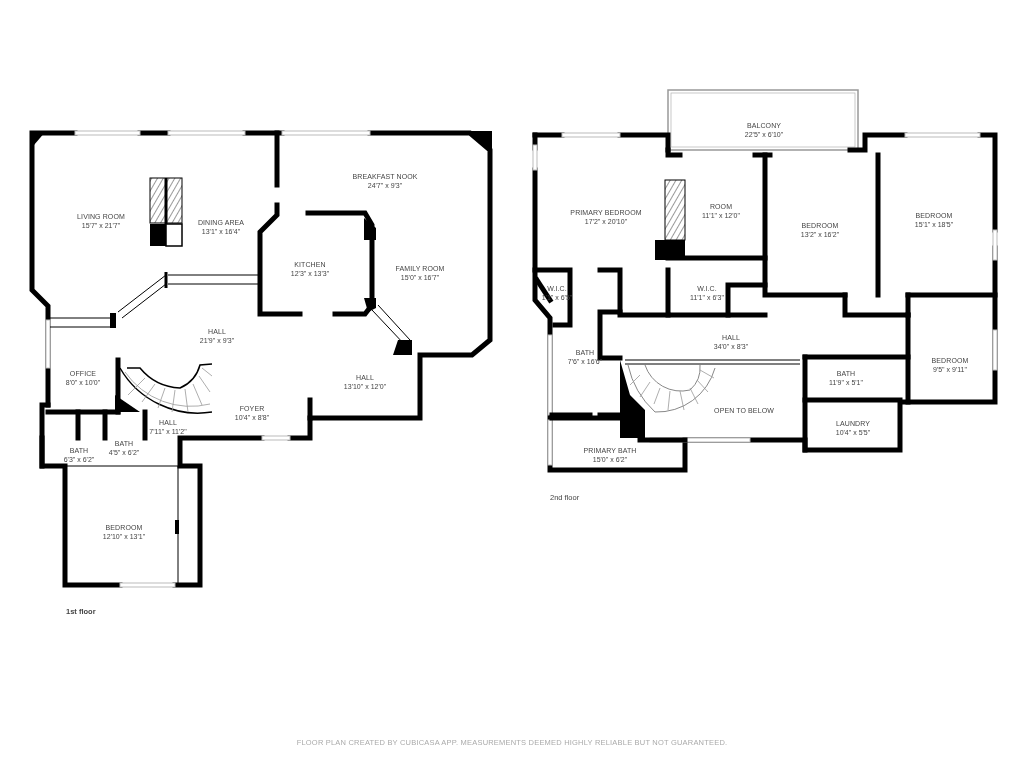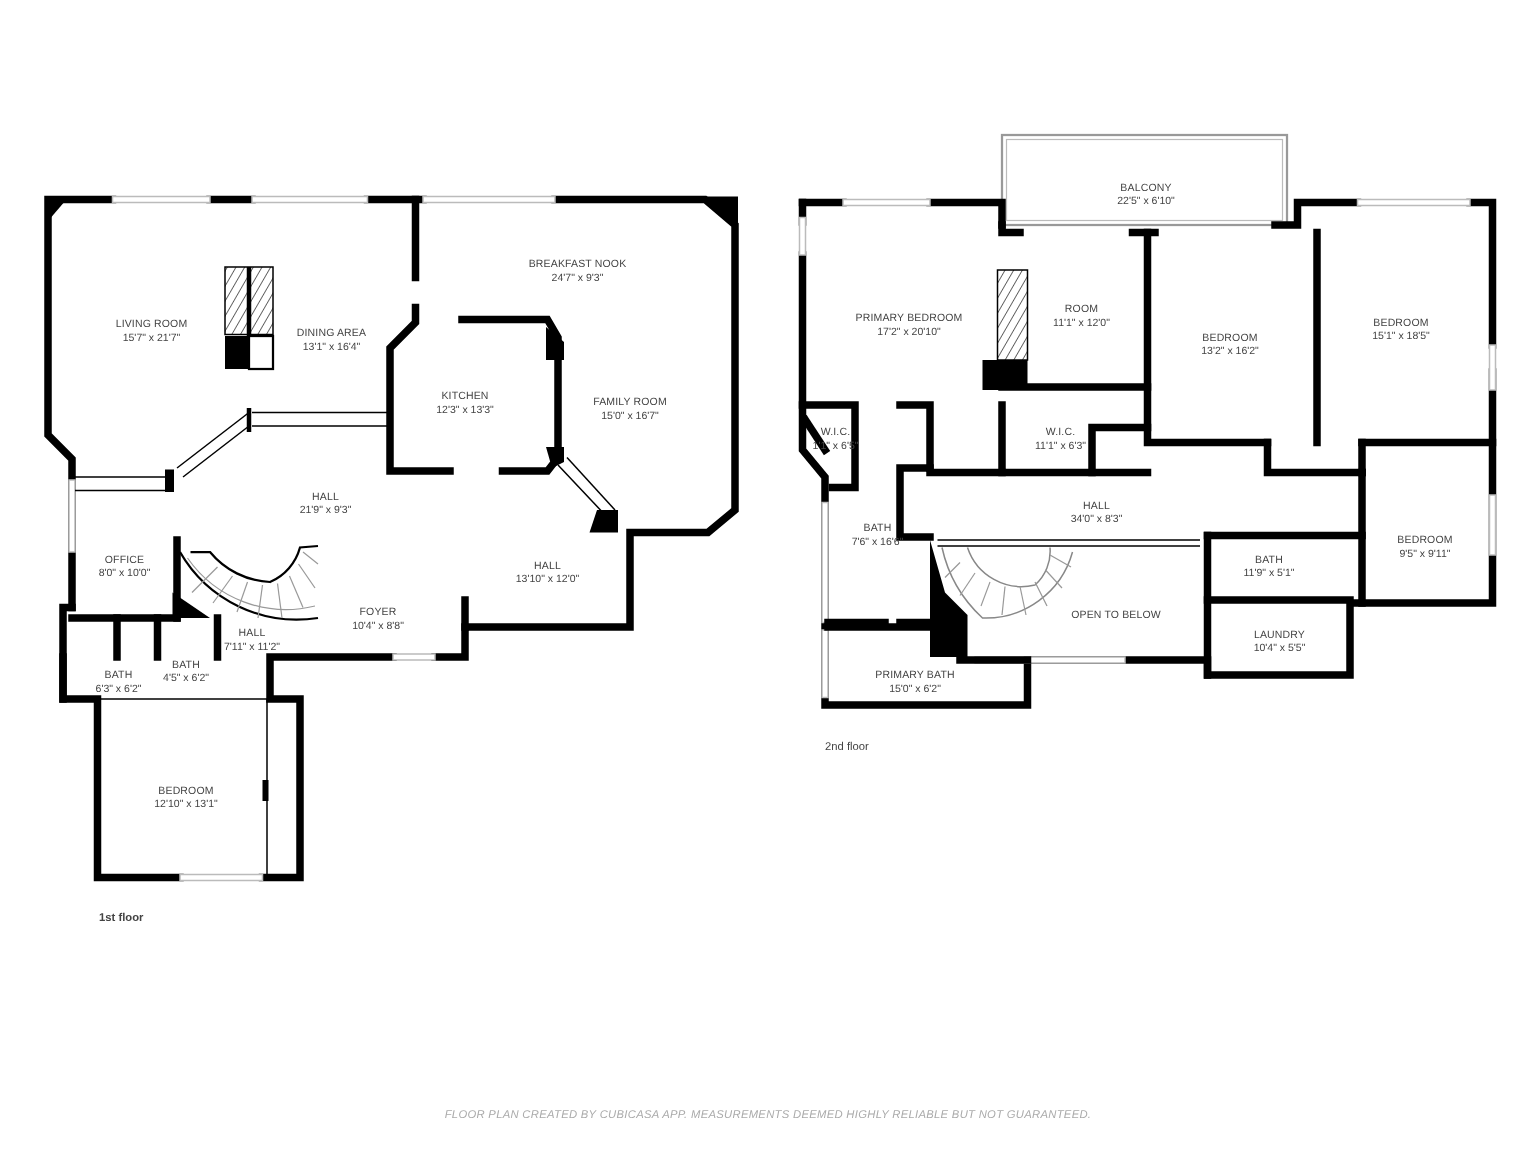--- a/index.html
+++ b/index.html
@@ -8,21 +8,21 @@
   .wall{fill:none;stroke:#000;stroke-width:5;stroke-linejoin:miter;stroke-linecap:square;}
   .thin{fill:none;stroke:#000;stroke-width:1;}
   .win{fill:#fff;stroke:#bbb;stroke-width:1;}
   .solid{fill:#000;}
   .hatch{fill:url(#hatch);stroke:#000;stroke-width:1;}
   .stairs{fill:none;stroke:#999;stroke-width:0.8;}
   .label{position:absolute;transform:translateX(-50%);text-align:center;color:#444;font-size:7px;line-height:9px;white-space:nowrap;}
   .label .n{display:block;letter-spacing:0.1px;}
   .label .d{display:block;}
   .floor-label{position:absolute;font-size:7.5px;color:#444;}
-  .disclaimer{position:absolute;left:0;width:1024px;top:738px;text-align:center;font-size:7.5px;color:#aaa;letter-spacing:0.2px;font-style:italic;}
+  .disclaimer{position:absolute;left:0;width:1024px;top:738px;text-align:center;font-size:7.5px;color:#aaa;letter-spacing:0.2px;}
 </style>
 </head>
 <body>
 
 <svg width="1024" height="768" viewBox="0 0 1024 768">
   <defs>
     <pattern id="hatch" width="5" height="5" patternUnits="userSpaceOnUse" patternTransform="rotate(30)">
       <line x1="0" y1="0" x2="0" y2="5" stroke="#000" stroke-width="0.8"></line>
     </pattern>
   </defs>

